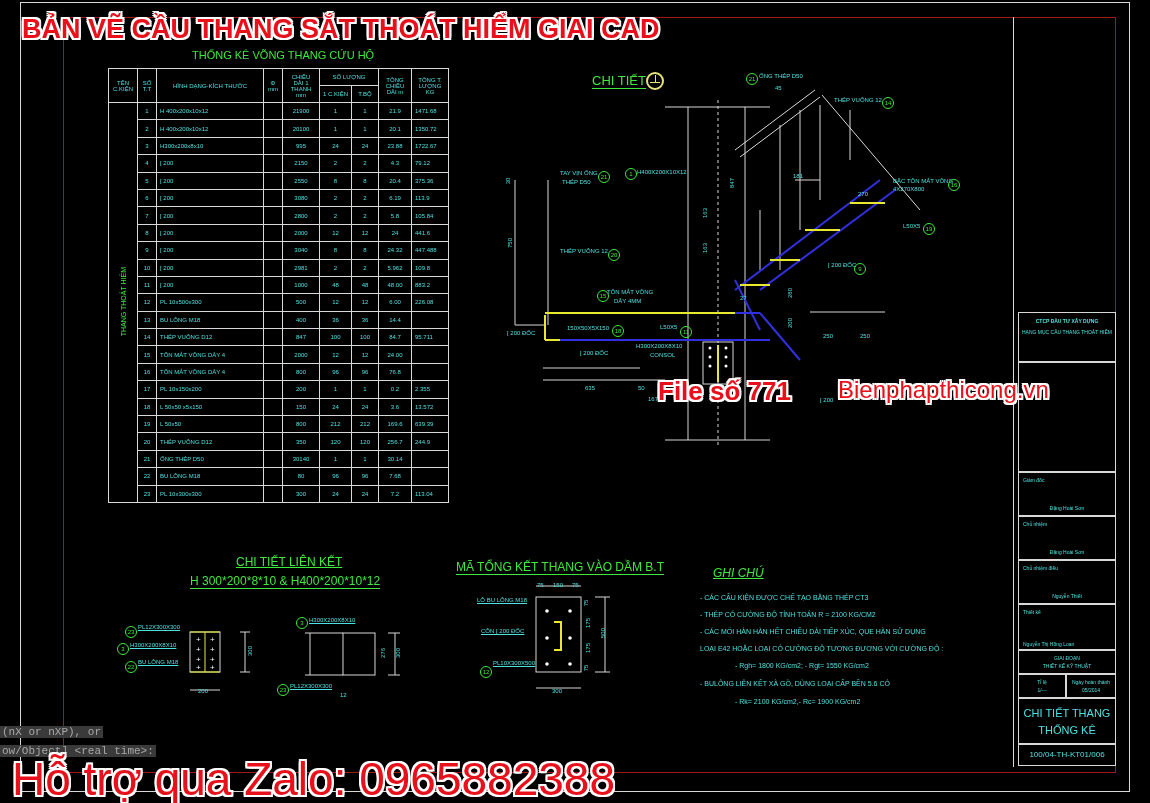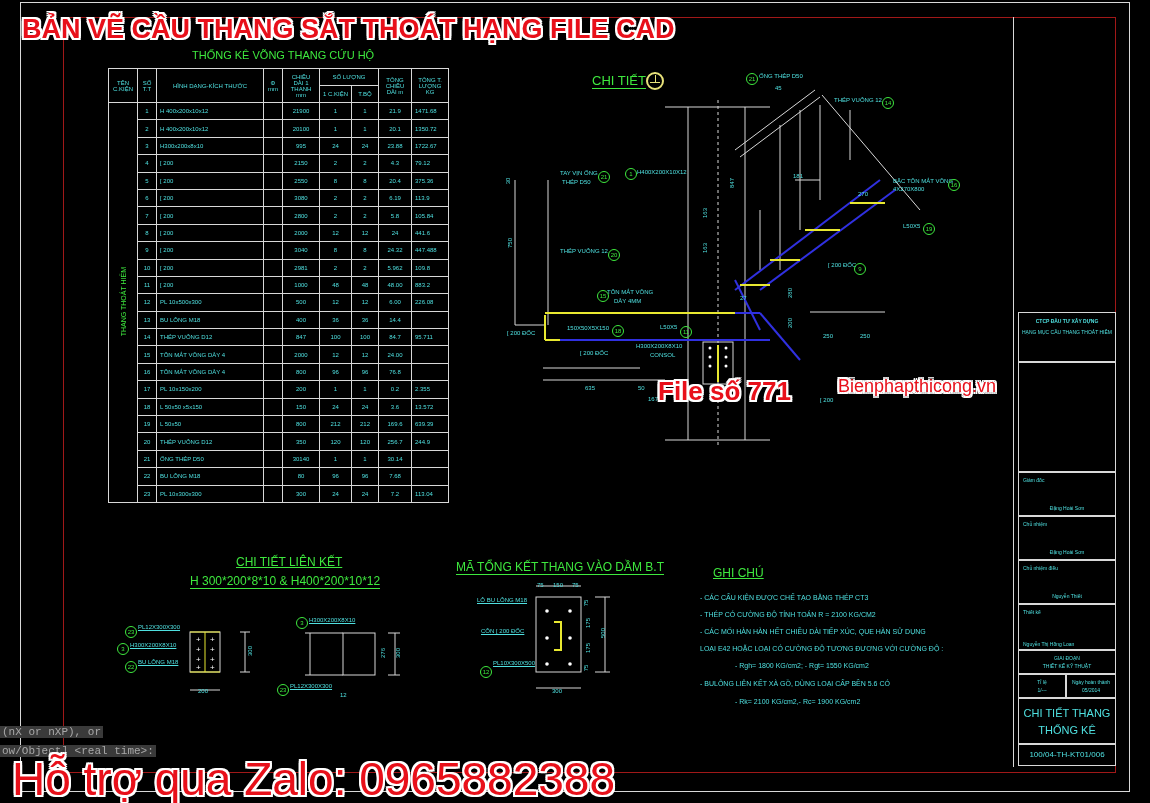--- a/index.html
+++ b/index.html
@@ -6,21 +6,21 @@
   body{width:1150px;height:803px;position:relative;overflow:hidden;font-family:"Liberation Sans",sans-serif;}
   .abs{position:absolute;}
   .green{color:#3ee83e;}
   .frame-outer{left:20px;top:2px;width:1110px;height:790px;border:1px solid #d8d8d8;box-sizing:border-box;}
   .frame-inner{left:63px;top:17px;width:1053px;height:756px;border:1px solid #a01818;box-sizing:border-box;}
   .title-strip{left:1013px;top:17px;width:1px;height:750px;background:#d8d8d8;}
   .banner{font-family:"Liberation Sans",sans-serif;font-weight:bold;color:#e8101a;
     text-shadow:-2px -2px 0 #fff,2px -2px 0 #fff,-2px 2px 0 #fff,2px 2px 0 #fff,0 2px 0 #fff,0 -2px 0 #fff,2px 0 0 #fff,-2px 0 0 #fff;}
   .main-banner{left:22px;top:14px;font-size:27px;letter-spacing:0;}
   .file-banner{left:658px;top:376px;font-size:26px;font-weight:bold;}
-  .site-banner{left:838px;top:376px;font-size:18px;font-weight:normal;}
+  .site-banner{left:838px;top:376px;font-size:24px;font-weight:normal;}
   .zalo-banner{left:12px;top:752px;font-size:46px;font-weight:normal;text-align:center;}
   .tbl-title{left:192px;top:49px;font-size:11px;}
   table.steel{position:absolute;left:108px;top:68px;border-collapse:collapse;font-size:6px;color:#4fe0e0;}
   table.steel td,table.steel th{border:1px solid #d8d8d8;height:16.4px;padding:0 3px;font-weight:normal;text-align:center;white-space:nowrap;}
   table.steel th{height:16px;}
   table.steel td.left{text-align:left;}
   .vgroup{writing-mode:vertical-rl;transform:rotate(180deg);color:#3ee83e;font-size:7px;}
   .chitiet{left:592px;top:73px;font-size:13px;color:#3ee83e;border-bottom:1px solid #3ee83e;}
   .circle-mark{left:646px;top:72px;width:18px;height:18px;border:2px solid #e8e27a;border-radius:50%;box-sizing:border-box;}
   .lbl{font-size:6px;color:#4fe0e0;white-space:nowrap;}
@@ -475,21 +475,21 @@
 <div class="abs lbl" style="left:481px;top:628px;text-decoration:underline;">CÔN [ 200 ĐỐC</div>
 <div class="abs bubble" style="left:480px;top:666px;">12</div>
 <div class="abs lbl" style="left:493px;top:660px;text-decoration:underline;">PL10X300X500</div>
 <div class="abs lbl" style="left:552px;top:688px;">300</div>
 <div class="abs lbl" style="left:598px;top:630px;transform:rotate(-90deg);">500</div>
 <div class="abs lbl" style="left:583px;top:600px;transform:rotate(-90deg);">75</div>
 <div class="abs lbl" style="left:583px;top:620px;transform:rotate(-90deg);">175</div>
 <div class="abs lbl" style="left:583px;top:645px;transform:rotate(-90deg);">175</div>
 <div class="abs lbl" style="left:583px;top:665px;transform:rotate(-90deg);">75</div>
 
-<div class="abs sec-title" style="left:713px;top:566px;text-decoration:underline;">GHI CHÚ</div>
+<div class="abs sec-title" style="left:713px;top:566px;text-decoration:underline;font-style:italic;">GHI CHÚ</div>
 <div class="abs note" style="left:700px;top:594px;">- CÁC CẤU KIỆN ĐƯỢC CHẾ TẠO BẰNG THÉP CT3</div>
 <div class="abs note" style="left:700px;top:611px;">- THÉP CÓ CƯỜNG ĐỘ TÍNH TOÁN R = 2100 KG/CM2</div>
 <div class="abs note" style="left:700px;top:628px;">- CÁC MỐI HÀN HÀN HẾT CHIỀU DÀI TIẾP XÚC, QUE HÀN SỬ DỤNG</div>
 <div class="abs note" style="left:700px;top:645px;">LOẠI E42 HOẶC LOẠI CÓ CƯỜNG ĐỘ TƯƠNG ĐƯƠNG VỚI CƯỜNG ĐỘ :</div>
 <div class="abs note" style="left:735px;top:662px;">- Rgh= 1800 KG/cm2; - Rgt= 1550 KG/cm2</div>
 <div class="abs note" style="left:700px;top:680px;">- BULÔNG LIÊN KẾT XÀ GỒ, DÙNG LOẠI CẤP BỀN 5.6 CÓ</div>
 <div class="abs note" style="left:735px;top:698px;">- Rk= 2100 KG/cm2,- Rc= 1900 KG/cm2</div>
 
 <div class="abs tb-box" style="top:312px;height:50px;">
   <div class="tb-cell" style="text-align:center;margin-top:5px;font-weight:bold;">CTCP ĐẦU TƯ XÂY DỰNG</div>
@@ -528,16 +528,16 @@
   <div style="text-align:center;font-size:11px;color:#4fe0e0;margin-top:8px;">CHI TIẾT THANG</div>
   <div style="text-align:center;font-size:11px;color:#4fe0e0;margin-top:5px;">THỐNG KÊ</div>
 </div>
 <div class="abs tb-box" style="top:744px;height:22px;">
   <div style="text-align:center;font-size:8px;color:#4fe0e0;margin-top:5px;">100/04-TH-KT01/006</div>
 </div>
 
 <div class="abs cmd" style="left:0;top:726px;">(nX or nXP), or</div>
 <div class="abs cmd" style="left:0;top:745px;">ow/Object] &lt;real time&gt;:</div>
 
-<div class="abs banner main-banner">BẢN VẼ CẦU THANG SẮT THOÁT HẠNG FILE CAD</div>
+<div class="abs banner main-banner">BẢN VẼ CẦU THANG SẮT THOÁT HIỂM GIAI CAD</div>
 <div class="abs banner file-banner">File số 771</div>
 <div class="abs banner site-banner">Bienphapthicong.vn</div>
 <div class="abs banner zalo-banner">Hỗ trợ qua Zalo: 0965882388</div>
 
 </body></html>

